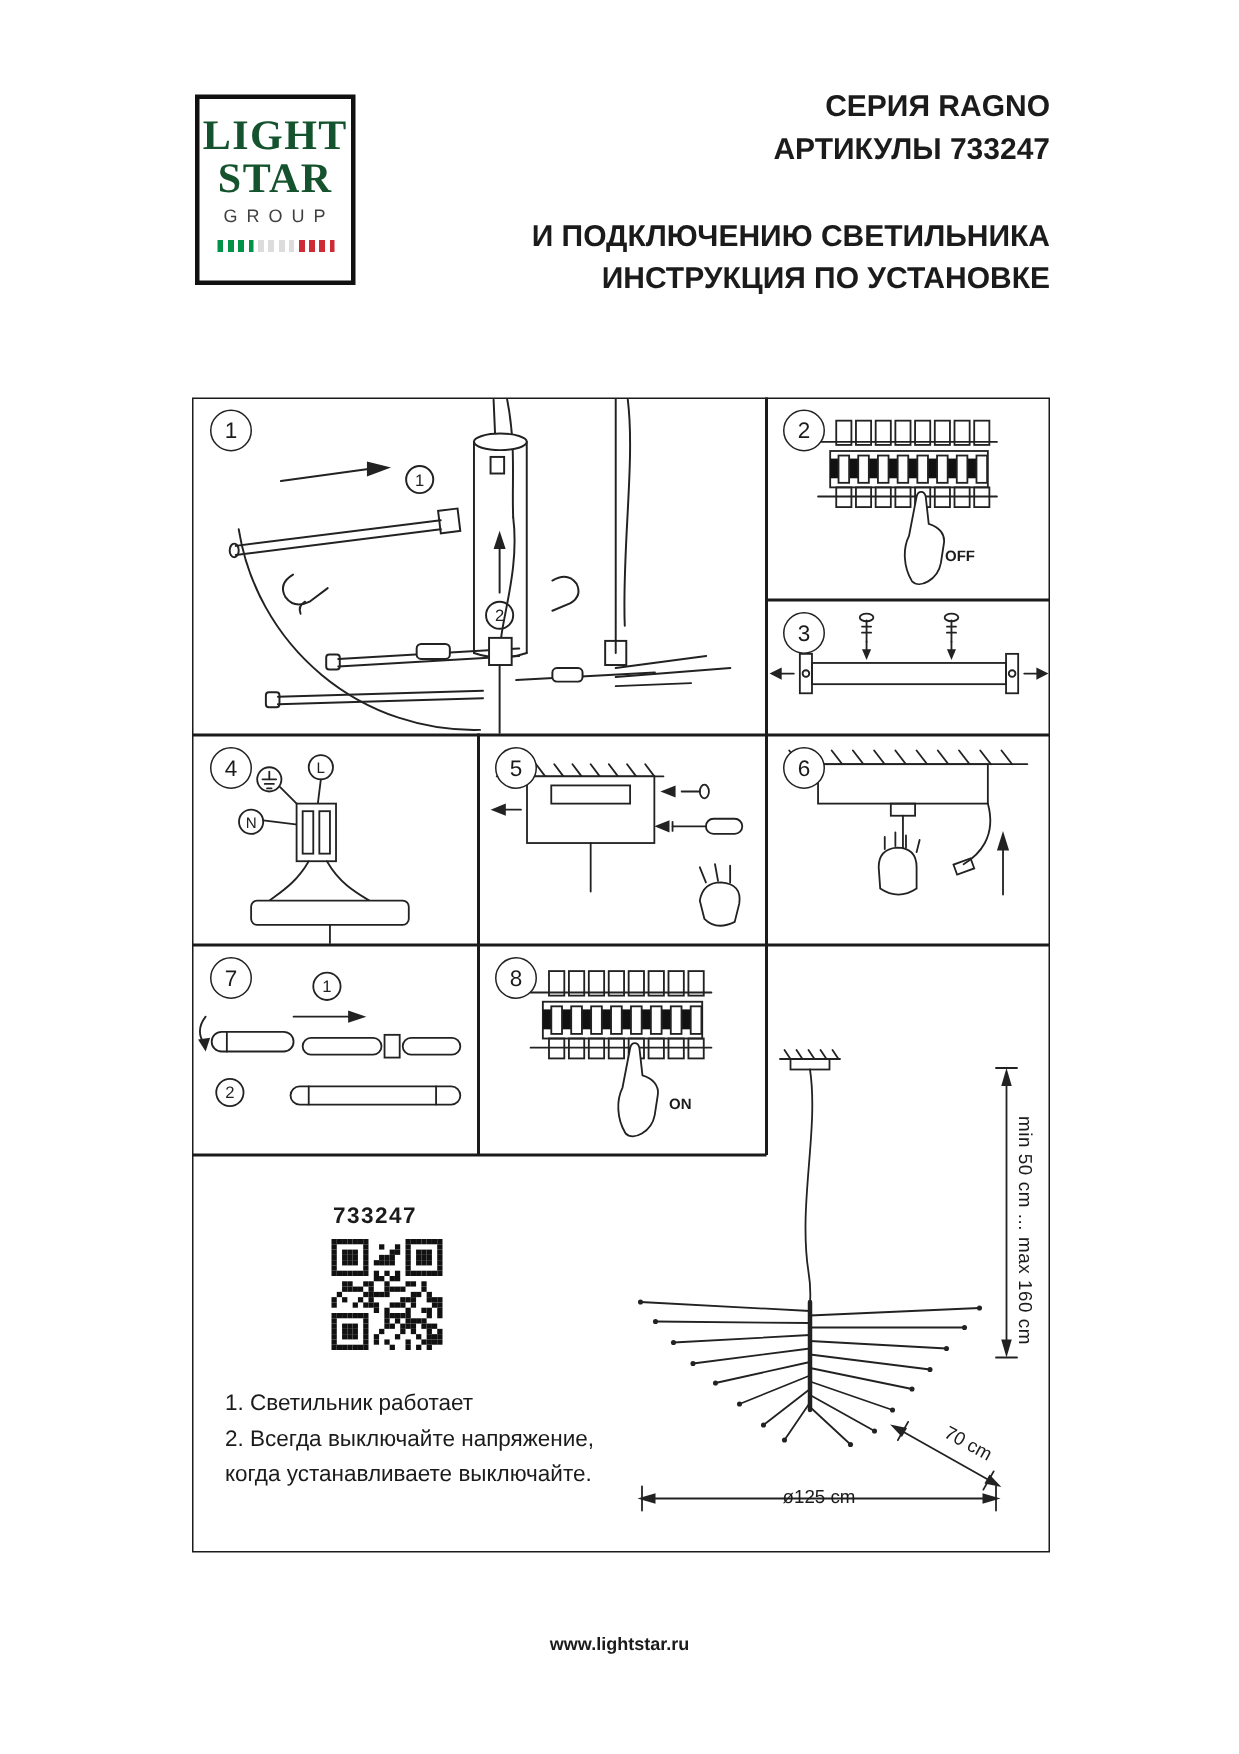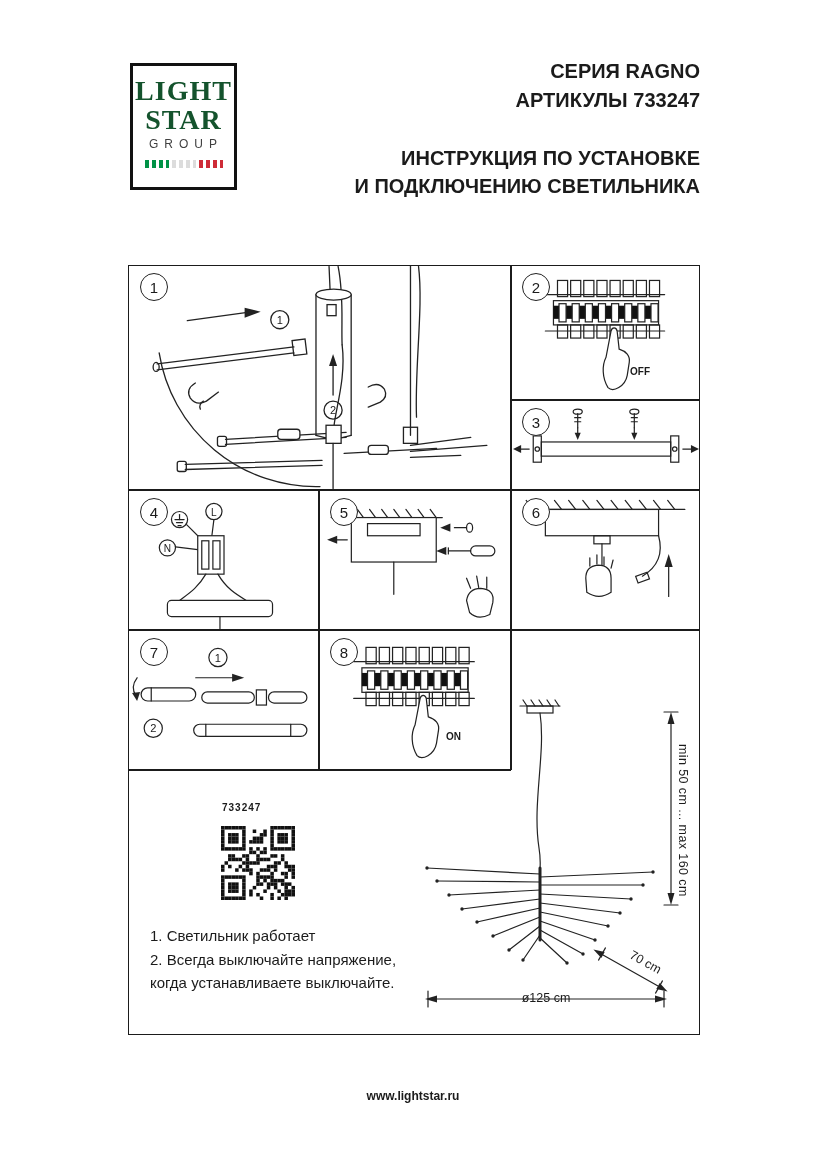--- a/index.html
+++ b/index.html
@@ -22,21 +22,21 @@
   
   .frame{position:absolute;left:128px;top:265px;width:572px;height:770px;border:1.5px solid #1b1b1b;box-sizing:border-box;}
   .line{position:absolute;background:#1b1b1b;}
   
   .panel{position:absolute;}
   .pnum{position:absolute;left:12px;top:8px;width:26px;height:26px;border:1.5px solid #222;border-radius:50%;
         display:flex;align-items:center;justify-content:center;font-size:15px;background:#fff;z-index:3;}
   .panel svg{position:absolute;left:1px;top:1px;}
   .state{position:absolute;font-weight:700;font-size:10px;}
   
-  .article{position:absolute;left:222px;top:802px;font-weight:700;font-size:10px;letter-spacing:1px;}
+  .article{position:absolute;left:222px;top:802px;font-weight:700;font-size:15px;letter-spacing:1px;}
   .qr{position:absolute;left:221px;top:826px;width:74px;height:74px;}
   .notes{position:absolute;left:150px;top:924px;font-size:15px;line-height:23.5px;}
   .dim-h{position:absolute;left:676px;top:744px;height:170px;writing-mode:vertical-rl;font-size:12.5px;letter-spacing:.4px;}
   .dim-d{position:absolute;left:634px;top:948px;font-size:12.5px;transform:rotate(29deg);transform-origin:left top;}
   .dim-w{position:absolute;left:503px;top:977px;width:86px;text-align:center;font-size:12.5px;margin-top:14px;}
   .footer{position:absolute;left:0;top:1089px;width:100%;text-align:center;font-weight:700;font-size:12px;}
   svg{overflow:visible;}
   svg text{font-family:"Liberation Sans",sans-serif;}
 </style>
 </head>
@@ -53,22 +53,22 @@
         <span class="w"></span>
         <span class="r"></span>
     </div>
   </div>
 
   <div class="hdr">
     <div>СЕРИЯ RAGNO</div>
     <div>АРТИКУЛЫ 733247</div>
   </div>
   <div class="hdr2">
+    <div>И ПОДКЛЮЧЕНИЮ СВЕТИЛЬНИКА</div>
     <div>ИНСТРУКЦИЯ ПО УСТАНОВКЕ</div>
-    <div>И ПОДКЛЮЧЕНИЮ СВЕТИЛЬНИКА</div>
   </div>
 
   <div class="frame"></div>
   <div class="line" style="left:128px;top:489px;width:572px;height:1.5px"></div>
   <div class="line" style="left:128px;top:629px;width:572px;height:1.5px"></div>
   <div class="line" style="left:128px;top:769px;width:383px;height:1.5px"></div>
   <div class="line" style="left:510px;top:399px;width:190px;height:1.5px"></div>
   <div class="line" style="left:510px;top:265px;width:1.5px;height:505px"></div>
   <div class="line" style="left:318px;top:489px;width:1.5px;height:281px"></div>
 

